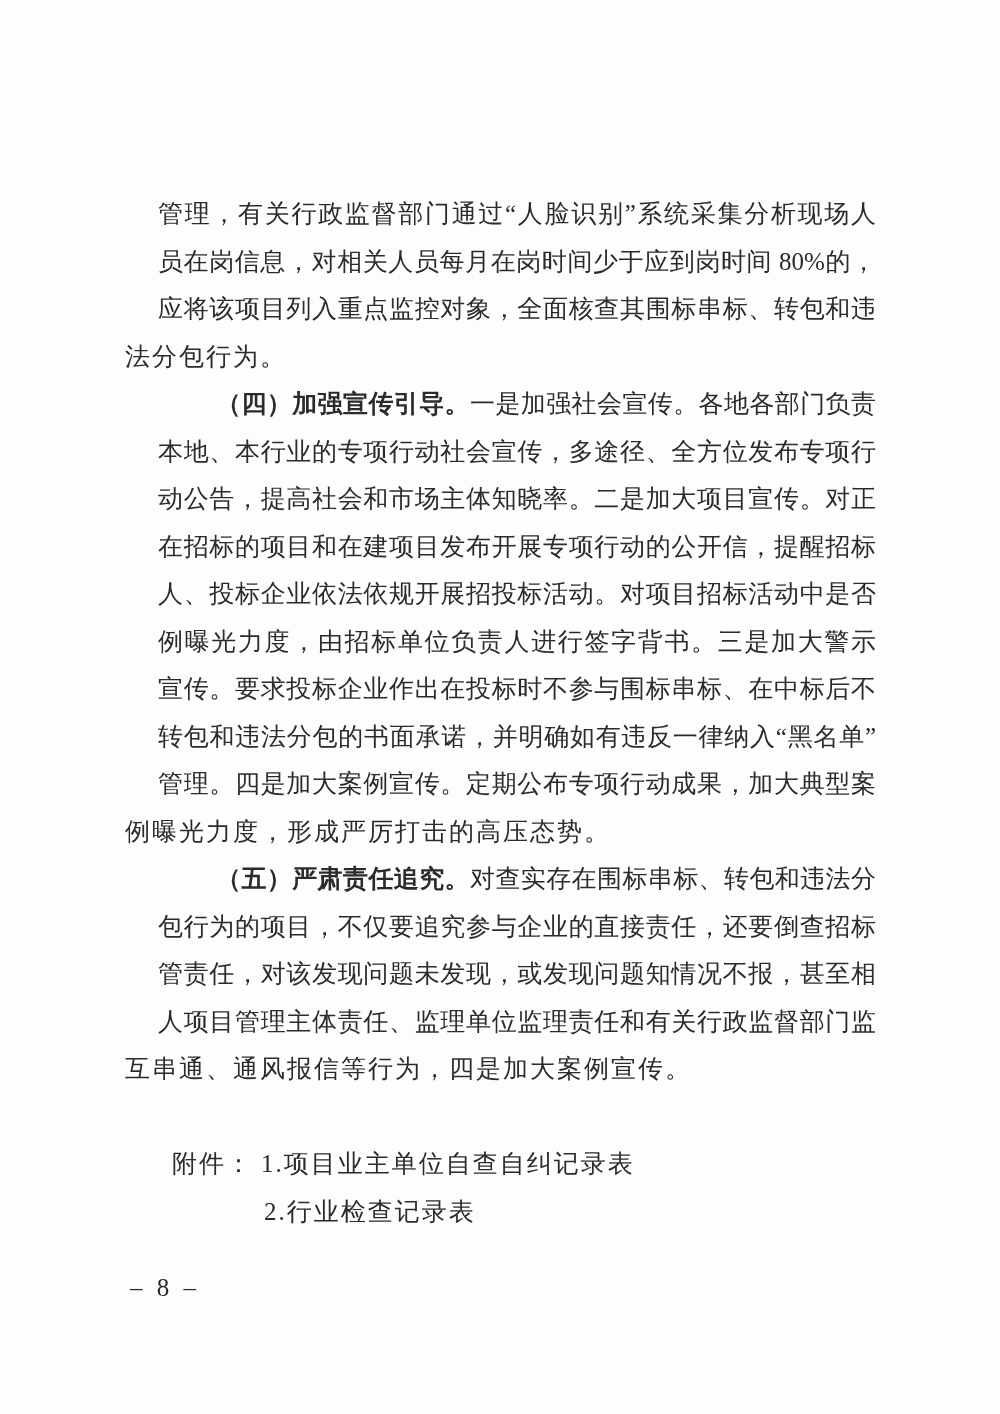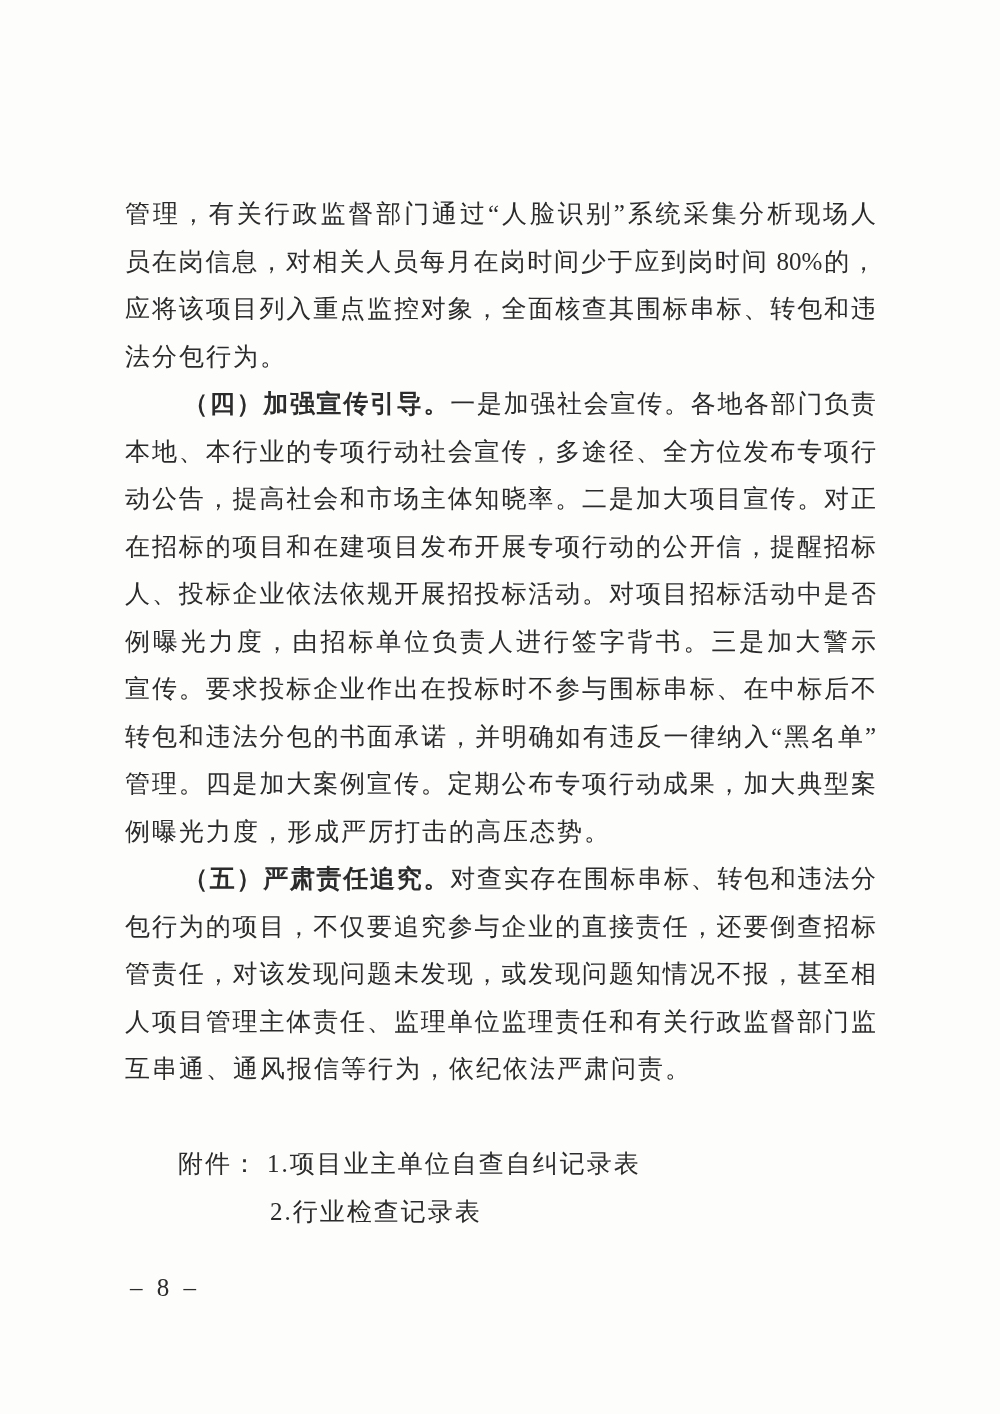--- a/index.html
+++ b/index.html
@@ -30,31 +30,32 @@
     letter-spacing: 2px;
     white-space: nowrap;
     box-sizing: border-box;
   }
   .line.fill {
     letter-spacing: 0;
     white-space: normal;
     text-align: justify;
     text-align-last: justify;
     text-justify: inter-character;
+    margin-left: 33px;
   }
   .line.indent {
     padding-left: 58px;
   }
   .seg.bold {
     font-family: "Liberation Sans", "DejaVu Sans", sans-serif;
     font-weight: 700;
   }
   .attachments {
     position: absolute;
-    left: 120px;
+    left: 114px;
     top: 1140px;
     width: 751px;
   }
   .attach-line {
     height: 47.5px;
     line-height: 47.5px;
     font-size: 25px;
     letter-spacing: 2px;
     padding-left: 58px;
     box-sizing: border-box;
@@ -91,20 +92,20 @@
       <div class="line fill"><span class="seg">人、投标企业依法依规开展招投标活动。对项目招标活动中是否</span></div>
       <div class="line fill"><span class="seg">例曝光力度，由招标单位负责人进行签字背书。三是加大警示</span></div>
       <div class="line fill"><span class="seg">宣传。要求投标企业作出在投标时不参与围标串标、在中标后不</span></div>
       <div class="line fill"><span class="seg">转包和违法分包的书面承诺，并明确如有违反一律纳入“黑名单”</span></div>
       <div class="line fill"><span class="seg">管理。四是加大案例宣传。定期公布专项行动成果，加大典型案</span></div>
       <div class="line"><span class="seg">例曝光力度，形成严厉打击的高压态势。</span></div>
       <div class="line fill indent"><span class="seg bold">（五）严肃责任追究。</span><span class="seg">对查实存在围标串标、转包和违法分</span></div>
       <div class="line fill"><span class="seg">包行为的项目，不仅要追究参与企业的直接责任，还要倒查招标</span></div>
       <div class="line fill"><span class="seg">管责任，对该发现问题未发现，或发现问题知情况不报，甚至相</span></div>
       <div class="line fill"><span class="seg">人项目管理主体责任、监理单位监理责任和有关行政监督部门监</span></div>
-      <div class="line"><span class="seg">互串通、通风报信等行为，依纪依法严肃问责。</span></div>
+      <div class="line"><span class="seg">互串通、通风报信等行为，四是加大案例宣传。</span></div>
     </div>
   <div class="attachments" id="attach-container">
       <div class="attach-line"><span class="attach-label">附件：</span><span>1.项目业主单位自查自纠记录表</span></div>
       <div class="attach-line attach-cont"><span>2.行业检查记录表</span></div>
     </div>
   <div class="page-number">– 8 –</div>
 </div>
 
 </body></html>

